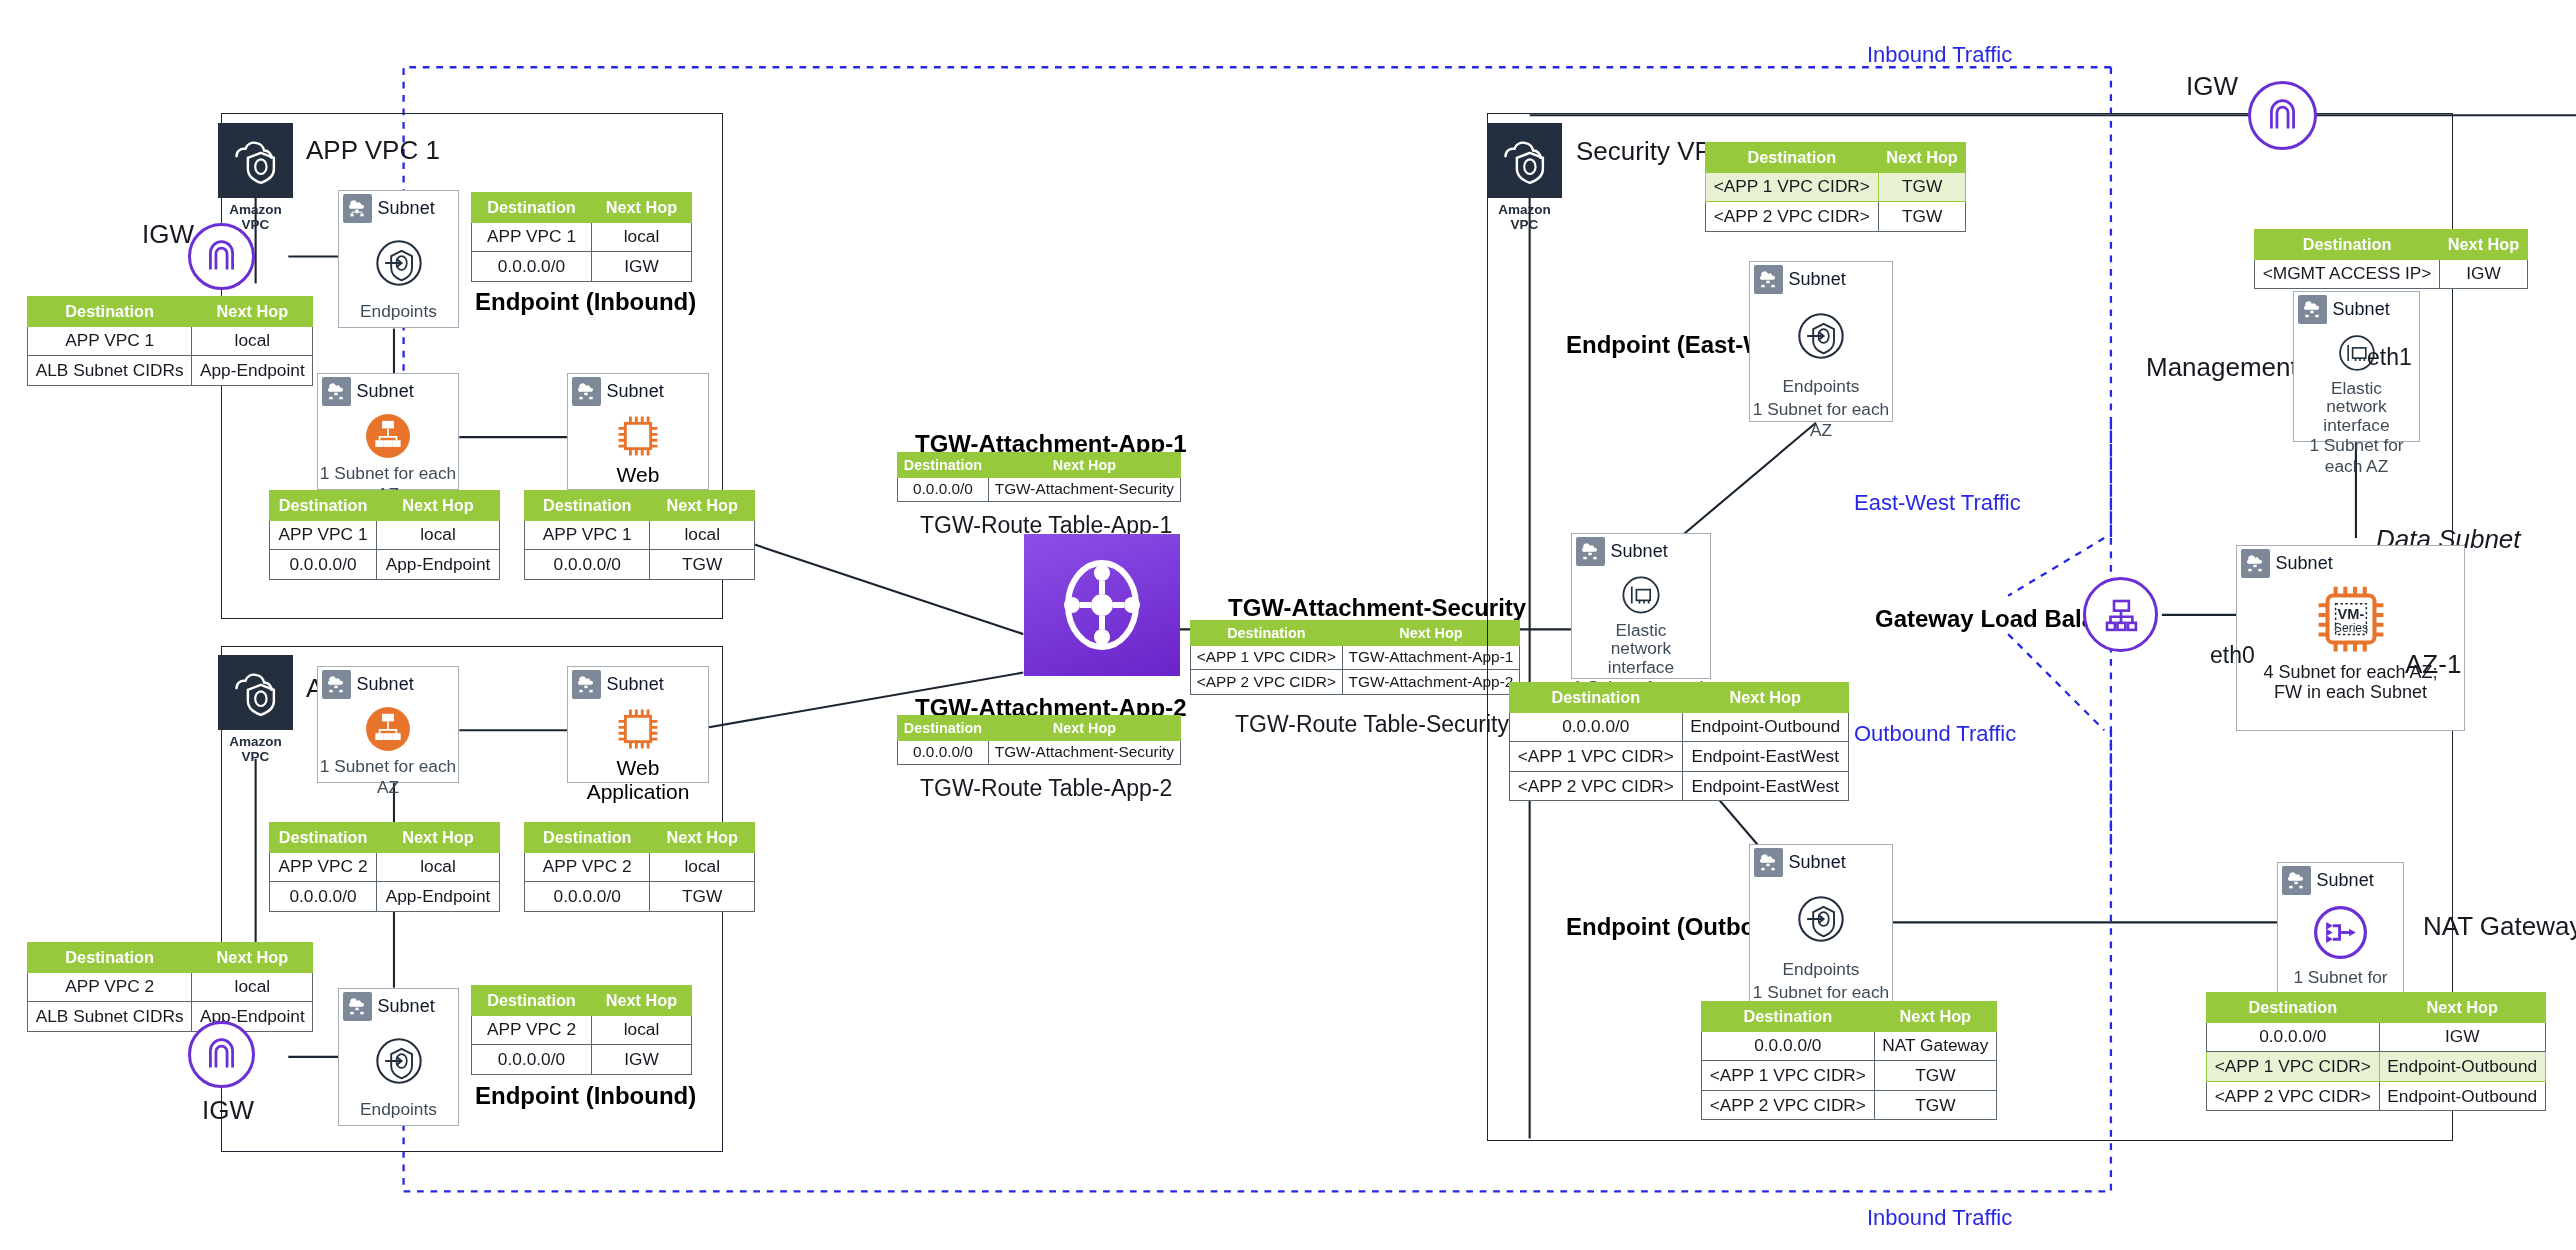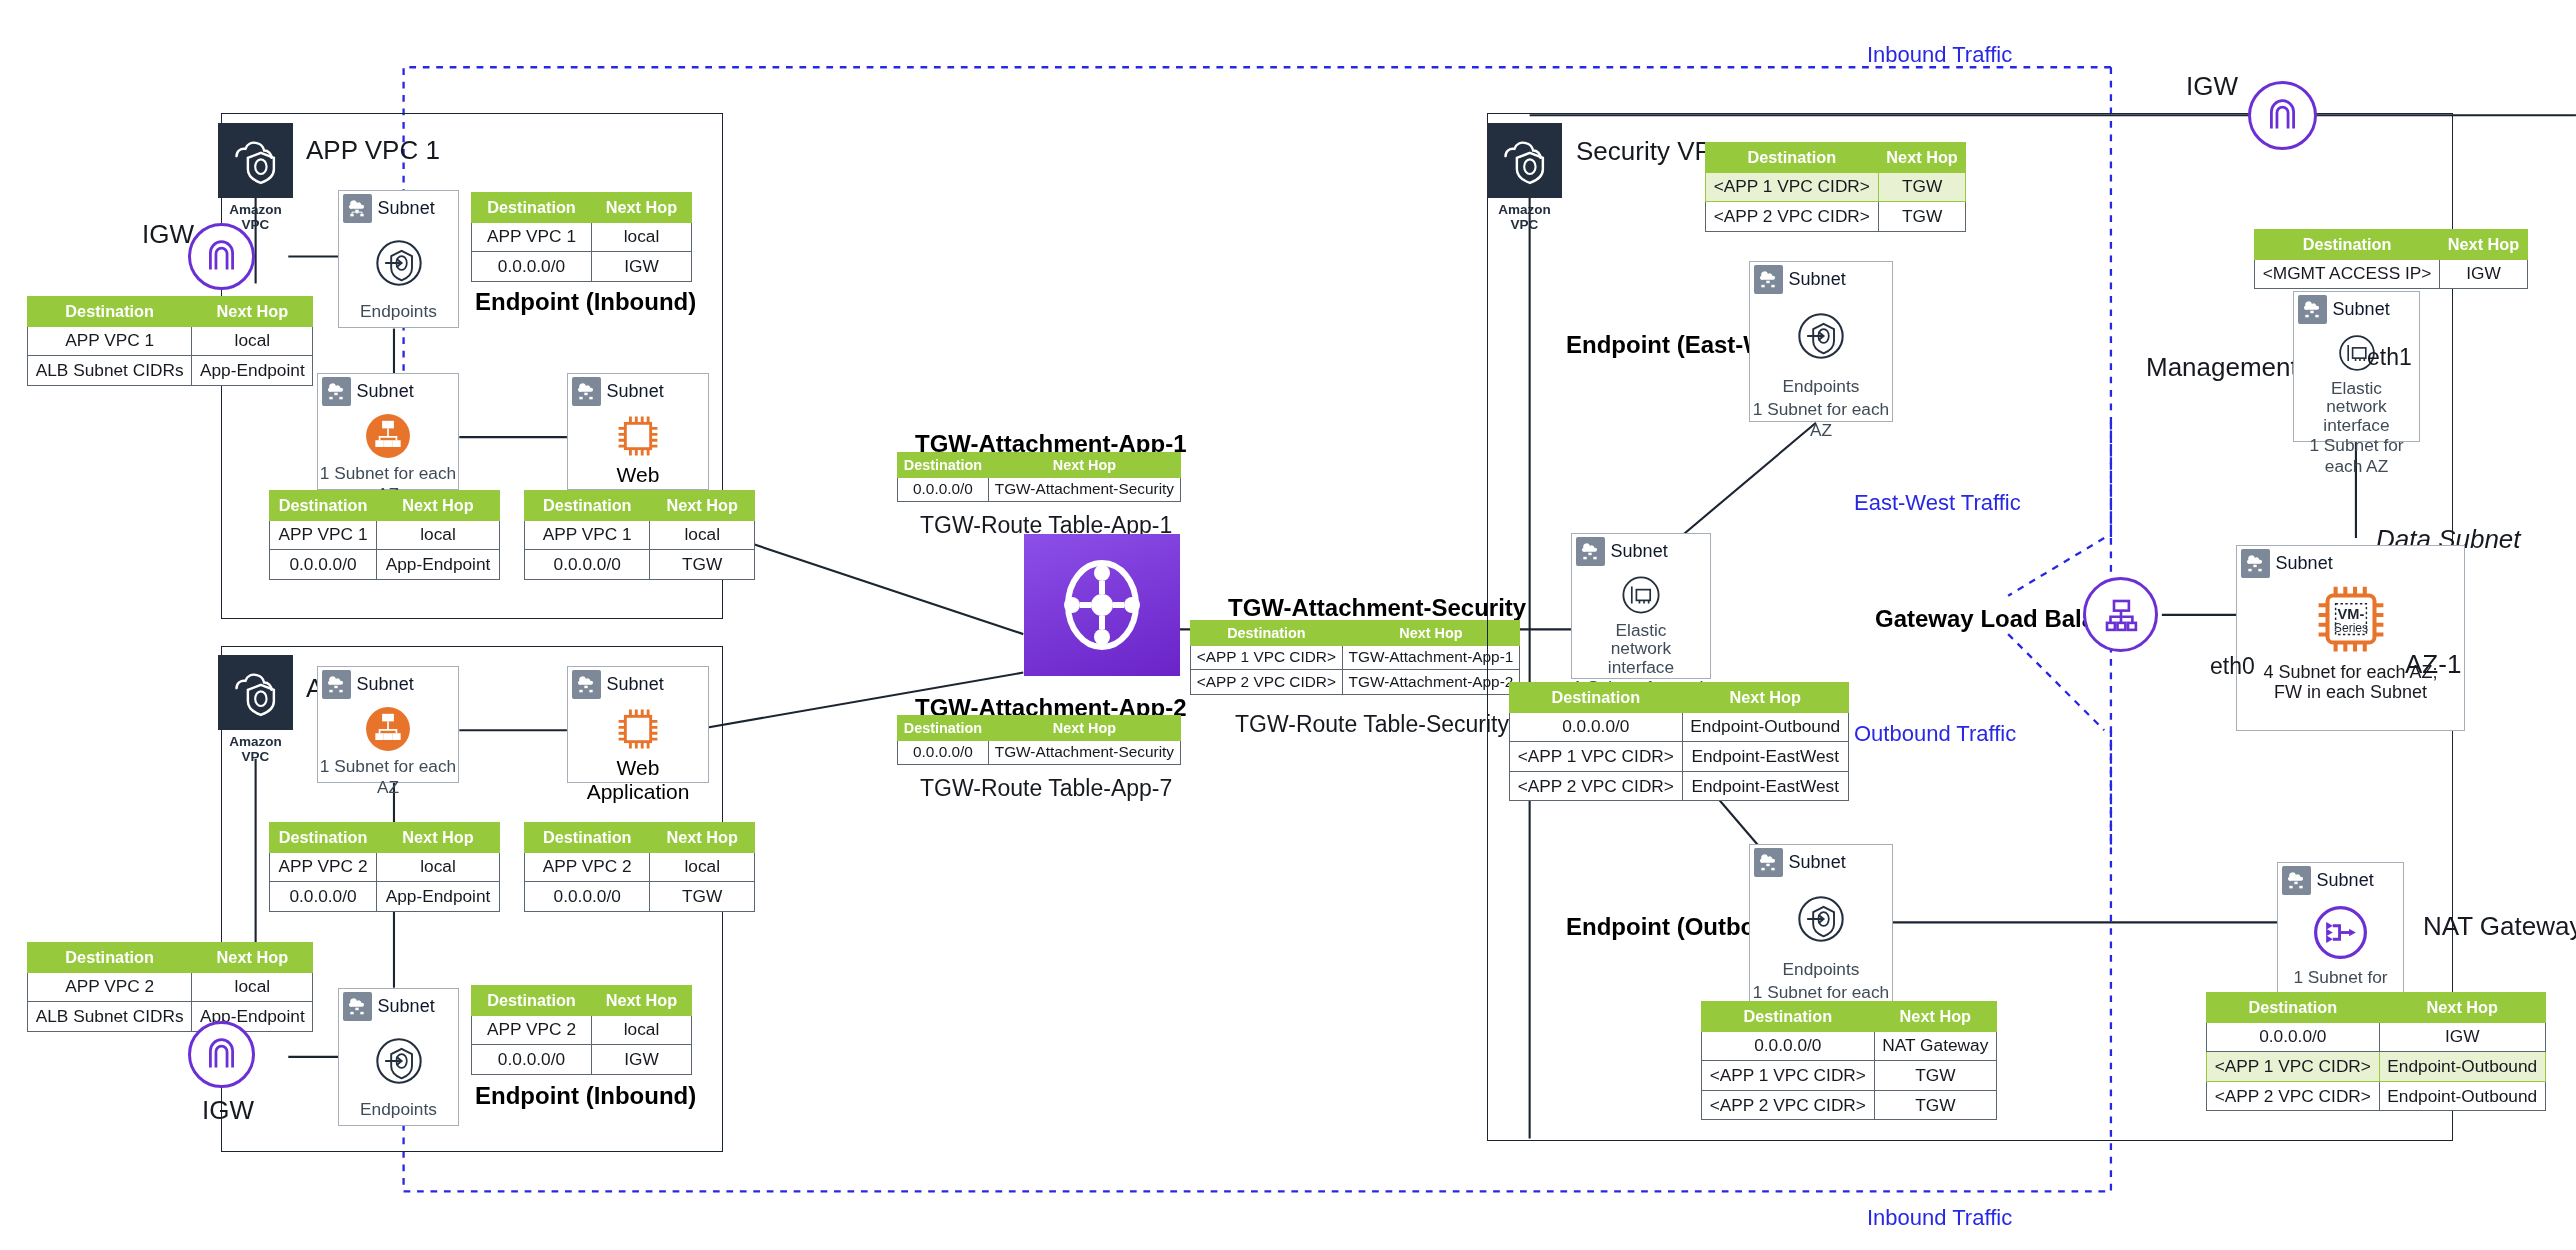--- a/index.html
+++ b/index.html
@@ -482,21 +482,21 @@
       <th>Next Hop</th>
     </tr>
       </thead>
     <tbody>
         <tr>
           <td>0.0.0.0/0</td>
           <td>TGW-Attachment-Security</td>
         </tr>
       </tbody>
   </table>
-  <div class="lbl big" style="left:920px;top:775px;font-size:23px;">TGW-Route Table-App-7</div>
+  <div class="lbl big" style="left:920px;top:775px;font-size:23px;">TGW-Route Table-App-2</div>
 
   <div class="lbl bold" style="left:1228px;top:594px;">TGW-Attachment-Security</div>
   <table class="rt tgw" style="left:1190px;top:620px;width:288px;">
     <thead>
         <tr>
       <th>Destination</th>
       <th>Next Hop</th>
     </tr>
       </thead>
     <tbody>
@@ -744,21 +744,21 @@
         </g>
         <text x="55" y="47" text-anchor="middle" font-family="Liberation Sans, sans-serif" font-size="18" font-weight="bold" fill="#1b2431">VM-</text>
         <text x="55" y="63" text-anchor="middle" font-family="Liberation Sans, sans-serif" font-size="15" fill="#1b2431">Series</text>
       </svg>
     </div>
     <div class="sn-foot" style="font-size:18px;color:#16191f;line-height:1.15;">
       <span>4 Subnet for each AZ;</span><br>
       <span>FW in each Subnet</span>
     </div>
   </div>
-  <div class="lbl big" style="left:2210px;top:642px;font-size:23px;margin-top:11px;">eth0</div>
+  <div class="lbl big" style="left:2210px;top:642px;font-size:23px;">eth0</div>
   <div class="lbl big" style="left:2405px;top:649px;">AZ-1</div>
 
   <div class="subnet" style="left:2277px;top:862px;width:127px;height:132px;">
     <div class="sn-hdr">
       <span class="sn-ico">
         <svg width="20" height="20" viewBox="0 0 24 24">
             <path d="M4 8a4 4 0 0 1 8-2 3 3 0 0 1 5 2h1a2.5 2.5 0 0 1 0 5H6a2.6 2.6 0 0 1-2-5z" fill="#fff"></path>
             <rect x="10" y="14" width="4" height="3" fill="#fff"></rect>
             <rect x="4" y="19" width="4" height="3" fill="#fff"></rect>
             <rect x="16" y="19" width="4" height="3" fill="#fff"></rect>

